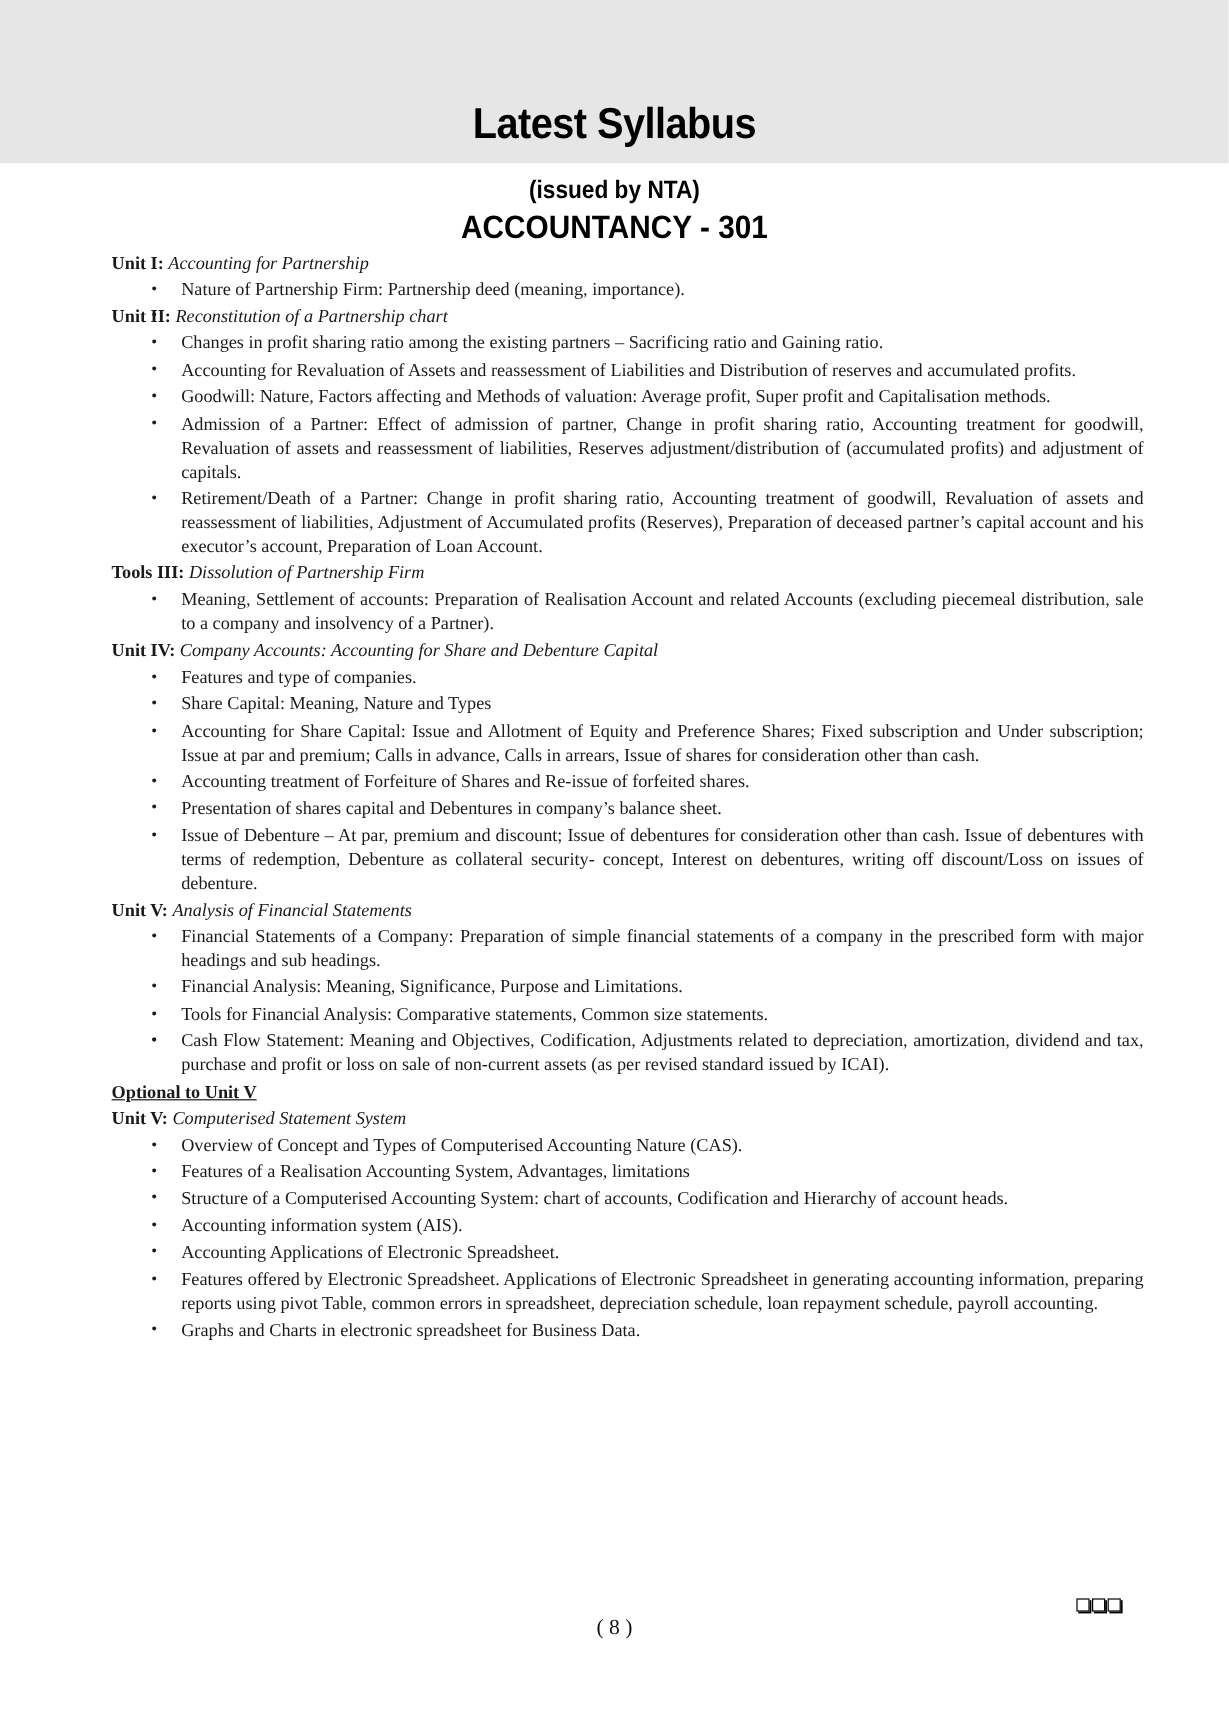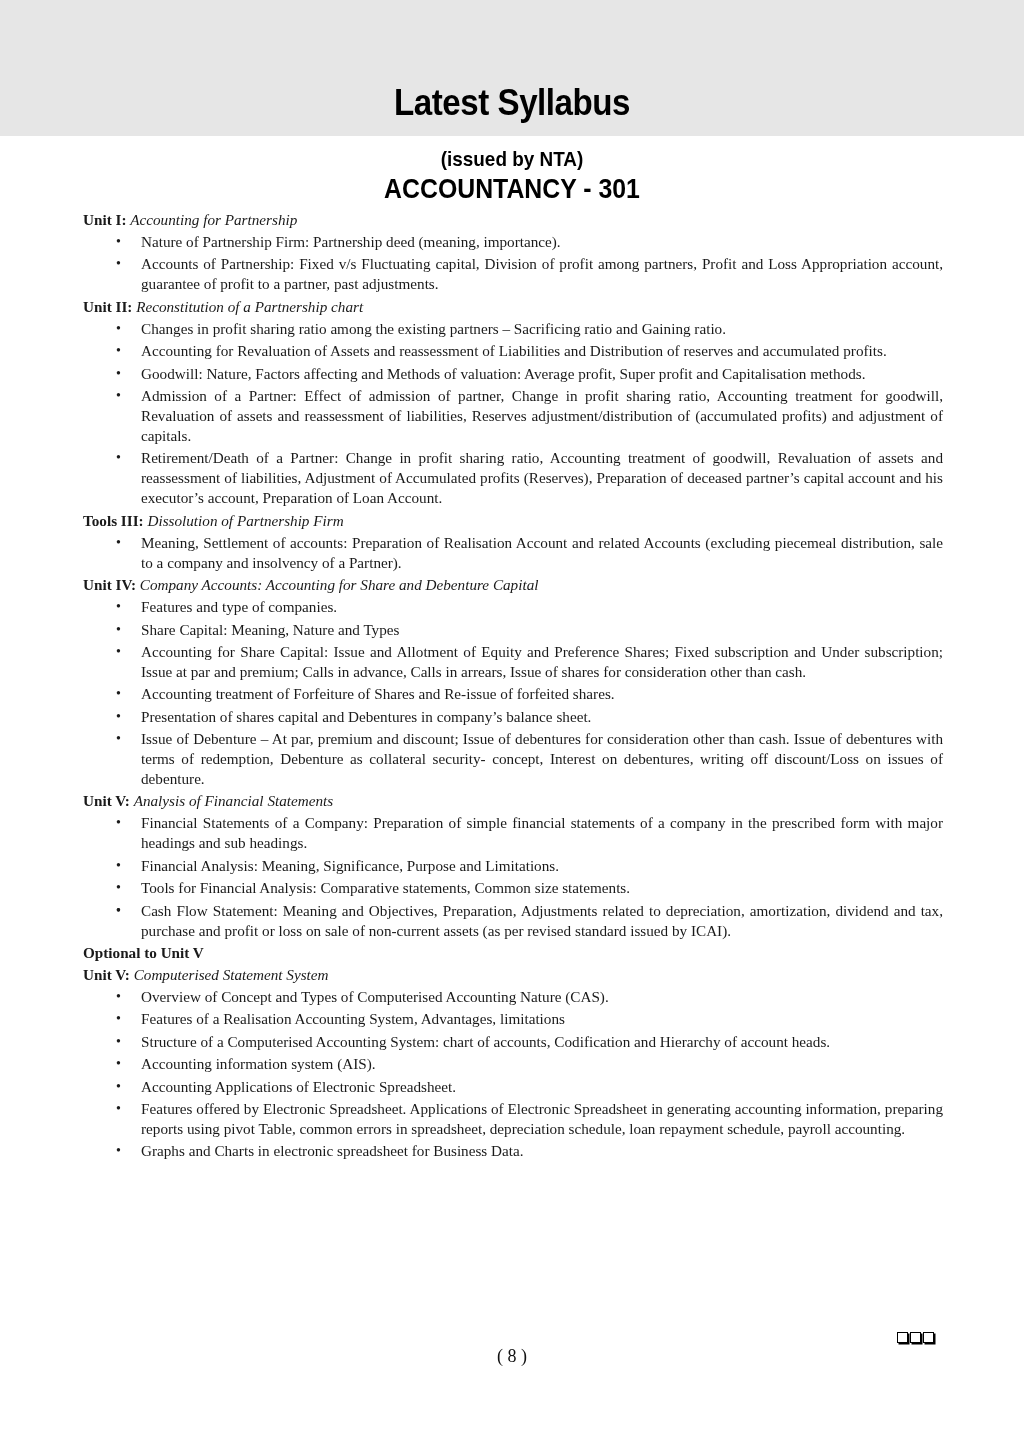--- a/index.html
+++ b/index.html
@@ -19,27 +19,27 @@
     position: absolute; left: 0; width: 1024px; top: 147px; text-align: center;
     font-family: "Liberation Sans", "DejaVu Sans", sans-serif; font-weight: bold;
     font-size: 21px; color: #000; transform: scaleX(0.9);
   }
   .subject {
     position: absolute; left: 0; width: 1024px; top: 174px; text-align: center;
     font-family: "Liberation Sans", "DejaVu Sans", sans-serif; font-weight: bold;
     font-size: 27px; color: #000; transform: scaleX(0.92);
   }
   .content {
-    position: absolute; left: 83px; top: 210px; width: 860px;
+    position: absolute; left: 93px; top: 210px; width: 860px;
     font-size: 15.2px; line-height: 20px;
   }
   .unit-heading { margin: 0 0 2px 0; }
   .unit-heading .unit-label { font-weight: bold; }
   .unit-heading .unit-title { font-style: italic; }
-  .optional-heading { font-weight: bold; margin: 0 0 2px 0; }
+  .optional-heading { font-weight: bold; margin: 0 0 2px 0; text-decoration: underline; }
   ul.topics { list-style: none; margin: 0; padding: 0; }
   ul.topics li {
     position: relative; padding-left: 58px; margin: 0 0 2.4px 0; text-align: justify;
   }
   ul.topics li .bullet {
     position: absolute; left: 33px; top: 0; font-size: 14px;
   }
   .end-mark {
     position: absolute; left: 897px; top: 1332px; display: flex; gap: 2px;
   }
@@ -61,21 +61,21 @@
 <div class="subject">ACCOUNTANCY - 301</div>
 
 <div class="content">
 
   <div class="unit-heading">
     <span class="unit-label">Unit I:</span>
     <span class="unit-title">Accounting for Partnership</span>
   </div>
   <ul class="topics">
     <li><span class="bullet">•</span><span>Nature of Partnership Firm: Partnership deed (meaning, importance).</span></li>
-    <li><span class="bullet">•</span><span>Accounts of Partnership: Fixed v/s Fluctuating capital, Division of profit among partners, Profit and Loss Appropriation account, guarantee of profit to a partner, past adjustments.</span></li>
+    <li><span class="bullet">•</span></li>
   </ul>
 
   <div class="unit-heading">
     <span class="unit-label">Unit II:</span>
     <span class="unit-title">Reconstitution of a Partnership chart</span>
   </div>
   <ul class="topics">
     <li><span class="bullet">•</span><span>Changes in profit sharing ratio among the existing partners – Sacrificing ratio and Gaining ratio.</span></li>
     <li><span class="bullet">•</span><span>Accounting for Revaluation of Assets and reassessment of Liabilities and Distribution of reserves and accumulated profits.</span></li>
     <li><span class="bullet">•</span><span>Goodwill: Nature, Factors affecting and Methods of valuation: Average profit, Super profit and Capitalisation methods.</span></li>
@@ -106,21 +106,21 @@
 
   <div class="unit-heading">
     <span class="unit-label">Unit V:</span>
     <span class="unit-title">Analysis of Financial Statements</span>
   </div>
   <ul class="topics">
     <li><span class="bullet">•</span><span>Financial Statements of a Company: Preparation of simple financial statements of a company in the prescribed form with major headings and sub headings.</span></li>
     <li><span class="bullet">•</span><span>Financial Analysis: Meaning, Significance, Purpose and Limitations.</span></li>
     <li><span class="bullet">•</span><span>Tools for Financial Analysis: Comparative statements, Common size statements.</span></li>
     <li><span class="bullet">•</span></li>
-    <li><span class="bullet">•</span><span>Cash Flow Statement: Meaning and Objectives, Preparation, Adjustments related to depreciation, amortization, dividend and tax, purchase and profit or loss on sale of non-current assets (as per revised standard issued by ICAI).</span></li>
+    <li><span class="bullet">•</span><span>Cash Flow Statement: Meaning and Objectives, Codification, Adjustments related to depreciation, amortization, dividend and tax, purchase and profit or loss on sale of non-current assets (as per revised standard issued by ICAI).</span></li>
   </ul>
 
   <div class="optional-heading">Optional to Unit V</div>
   <div class="unit-heading">
     <span class="unit-label">Unit V:</span>
     <span class="unit-title">Computerised Statement System</span>
   </div>
   <ul class="topics">
     <li><span class="bullet">•</span><span>Overview of Concept and Types of Computerised Accounting Nature (CAS).</span></li>
     <li><span class="bullet">•</span><span>Features of a Realisation Accounting System, Advantages, limitations</span></li>

